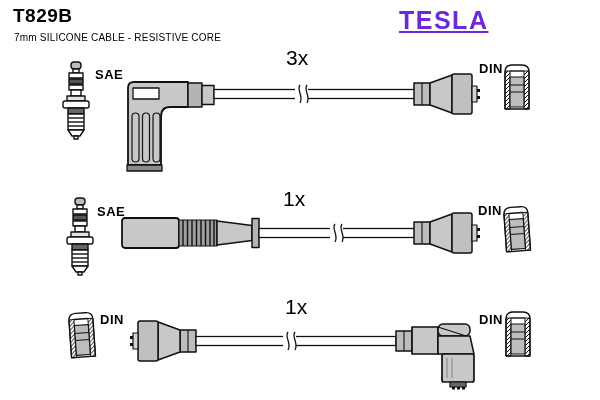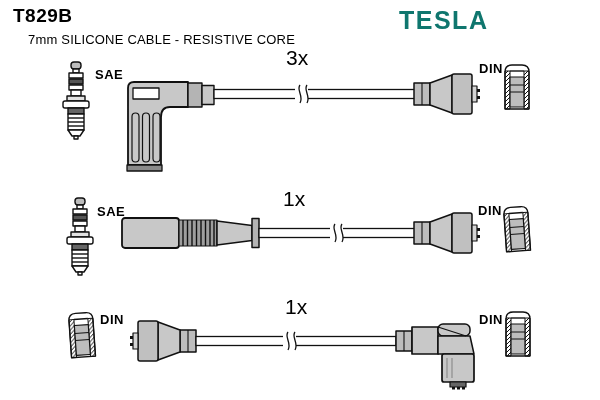--- a/index.html
+++ b/index.html
@@ -2,22 +2,22 @@
 <html><head>
 <meta charset="utf-8">
 <style>
   html,body{margin:0;padding:0;}
   body{
     width:600px;height:400px;background:#ffffff;overflow:hidden;position:relative;
     font-family:"Liberation Sans", sans-serif;color:#000;
   }
   .abs{position:absolute;}
   #part-number{left:13px;top:5px;font-size:19px;font-weight:bold;letter-spacing:.5px;}
-  #subtitle{left:28px;top:32px;font-size:13px;letter-spacing:.2px;}
-  #brand-logo{left:399px;top:6px;font-size:25px;font-weight:bold;color:#0f766e;letter-spacing:1.5px;}
+  #subtitle{left:14px;top:32px;font-size:10px;letter-spacing:.2px;}
+  #brand-logo{left:399px;top:6px;font-size:25px;font-weight:bold;color:#6d28d9;letter-spacing:1.5px;text-decoration:underline;}
   svg text{font-family:"Liberation Sans", sans-serif;fill:#000;}
   .qty{font-size:21px;}
   .term-label{font-size:13px;font-weight:bold;letter-spacing:.5px;}
   .row-svg{position:absolute;left:0;width:600px;}
 </style>
 </head>
 <body>
 
 <div class="abs" id="part-number">T829B</div>
 <div class="abs" id="subtitle">7mm SILICONE CABLE - RESISTIVE CORE</div>

